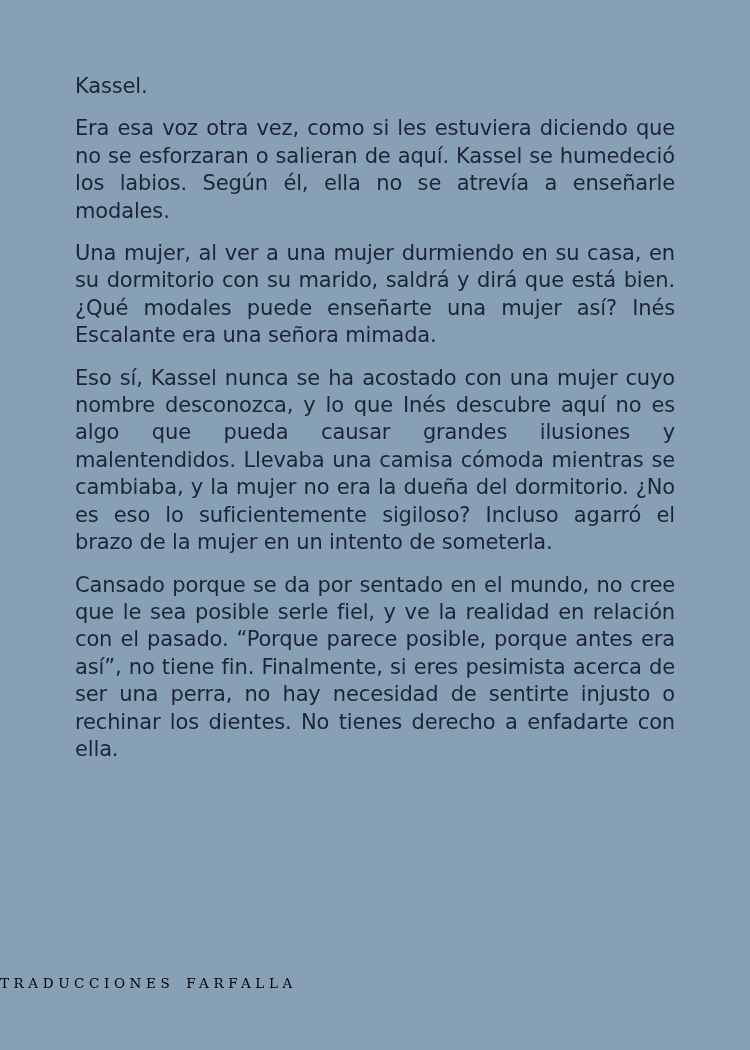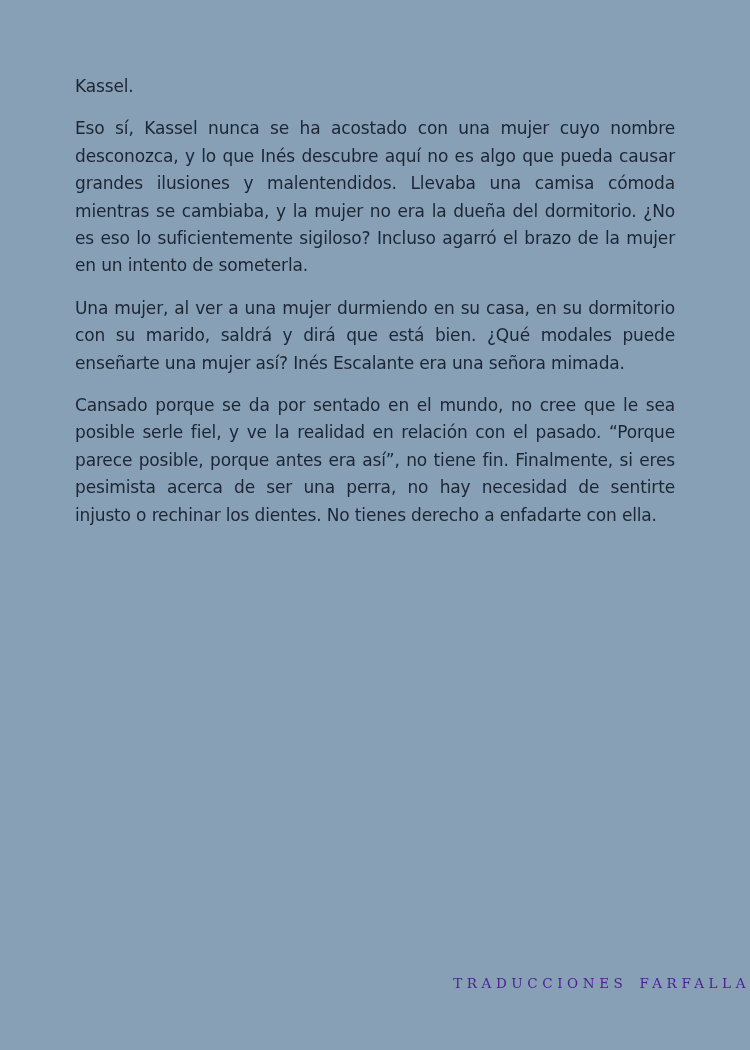--- a/index.html
+++ b/index.html
@@ -14,47 +14,48 @@
     overflow: hidden;
   }
   .page {
     position: absolute;
     left: 75px;
     top: 73px;
     width: 600px;
   }
   .para {
     font-family: "DejaVu Sans", sans-serif;
-    font-size: 17px;
+    font-size: 21px;
     line-height: 27.4px;
     color: #1c2533;
     text-align: justify;
     margin: 0 0 15px 0;
     letter-spacing: -0.15px;
     word-spacing: 0px;
   }
   .footer {
     position: absolute;
     left: 0;
     right: 0;
     top: 975px;
-    text-align: right;
+    text-align: left;
     font-family: "DejaVu Serif", serif;
     font-size: 13.5px;
     letter-spacing: 4.6px;
-    color: #4c1d95;
+    color: #000000;
   }
   .footer span { display: inline-block; }
   .footer .gap { width: 12px; }
 </style>
 </head>
 <body>
 
 <div class="page">
   <p class="para">Kassel.</p>
+  <p class="para">Era esa voz otra vez, como si les estuviera diciendo que no se esforzaran o salieran de aquí. Kassel se humedeció los labios. Según él, ella no se atrevía a enseñarle modales.</p>
+  <p class="para">Una mujer, al ver a una mujer durmiendo en su casa, en su dormitorio con su marido, saldrá y dirá que está bien. ¿Qué modales puede enseñarte una mujer así? Inés Escalante era una señora mimada.</p>
   <p class="para">Eso sí, Kassel nunca se ha acostado con una mujer cuyo nombre desconozca, y lo que Inés descubre aquí no es algo que pueda causar grandes ilusiones y malentendidos. Llevaba una camisa cómoda mientras se cambiaba, y la mujer no era la dueña del dormitorio. ¿No es eso lo suficientemente sigiloso? Incluso agarró el brazo de la mujer en un intento de someterla.</p>
-  <p class="para">Una mujer, al ver a una mujer durmiendo en su casa, en su dormitorio con su marido, saldrá y dirá que está bien. ¿Qué modales puede enseñarte una mujer así? Inés Escalante era una señora mimada.</p>
   <p class="para">Cansado porque se da por sentado en el mundo, no cree que le sea posible serle fiel, y ve la realidad en relación con el pasado. “Porque parece posible, porque antes era así”, no tiene fin. Finalmente, si eres pesimista acerca de ser una perra, no hay necesidad de sentirte injusto o rechinar los dientes. No tienes derecho a enfadarte con ella.</p>
 </div>
 
 <div class="footer">
   <span>TRADUCCIONES</span><span class="gap"></span><span>FARFALLA</span>
 </div>
 
 </body></html>

